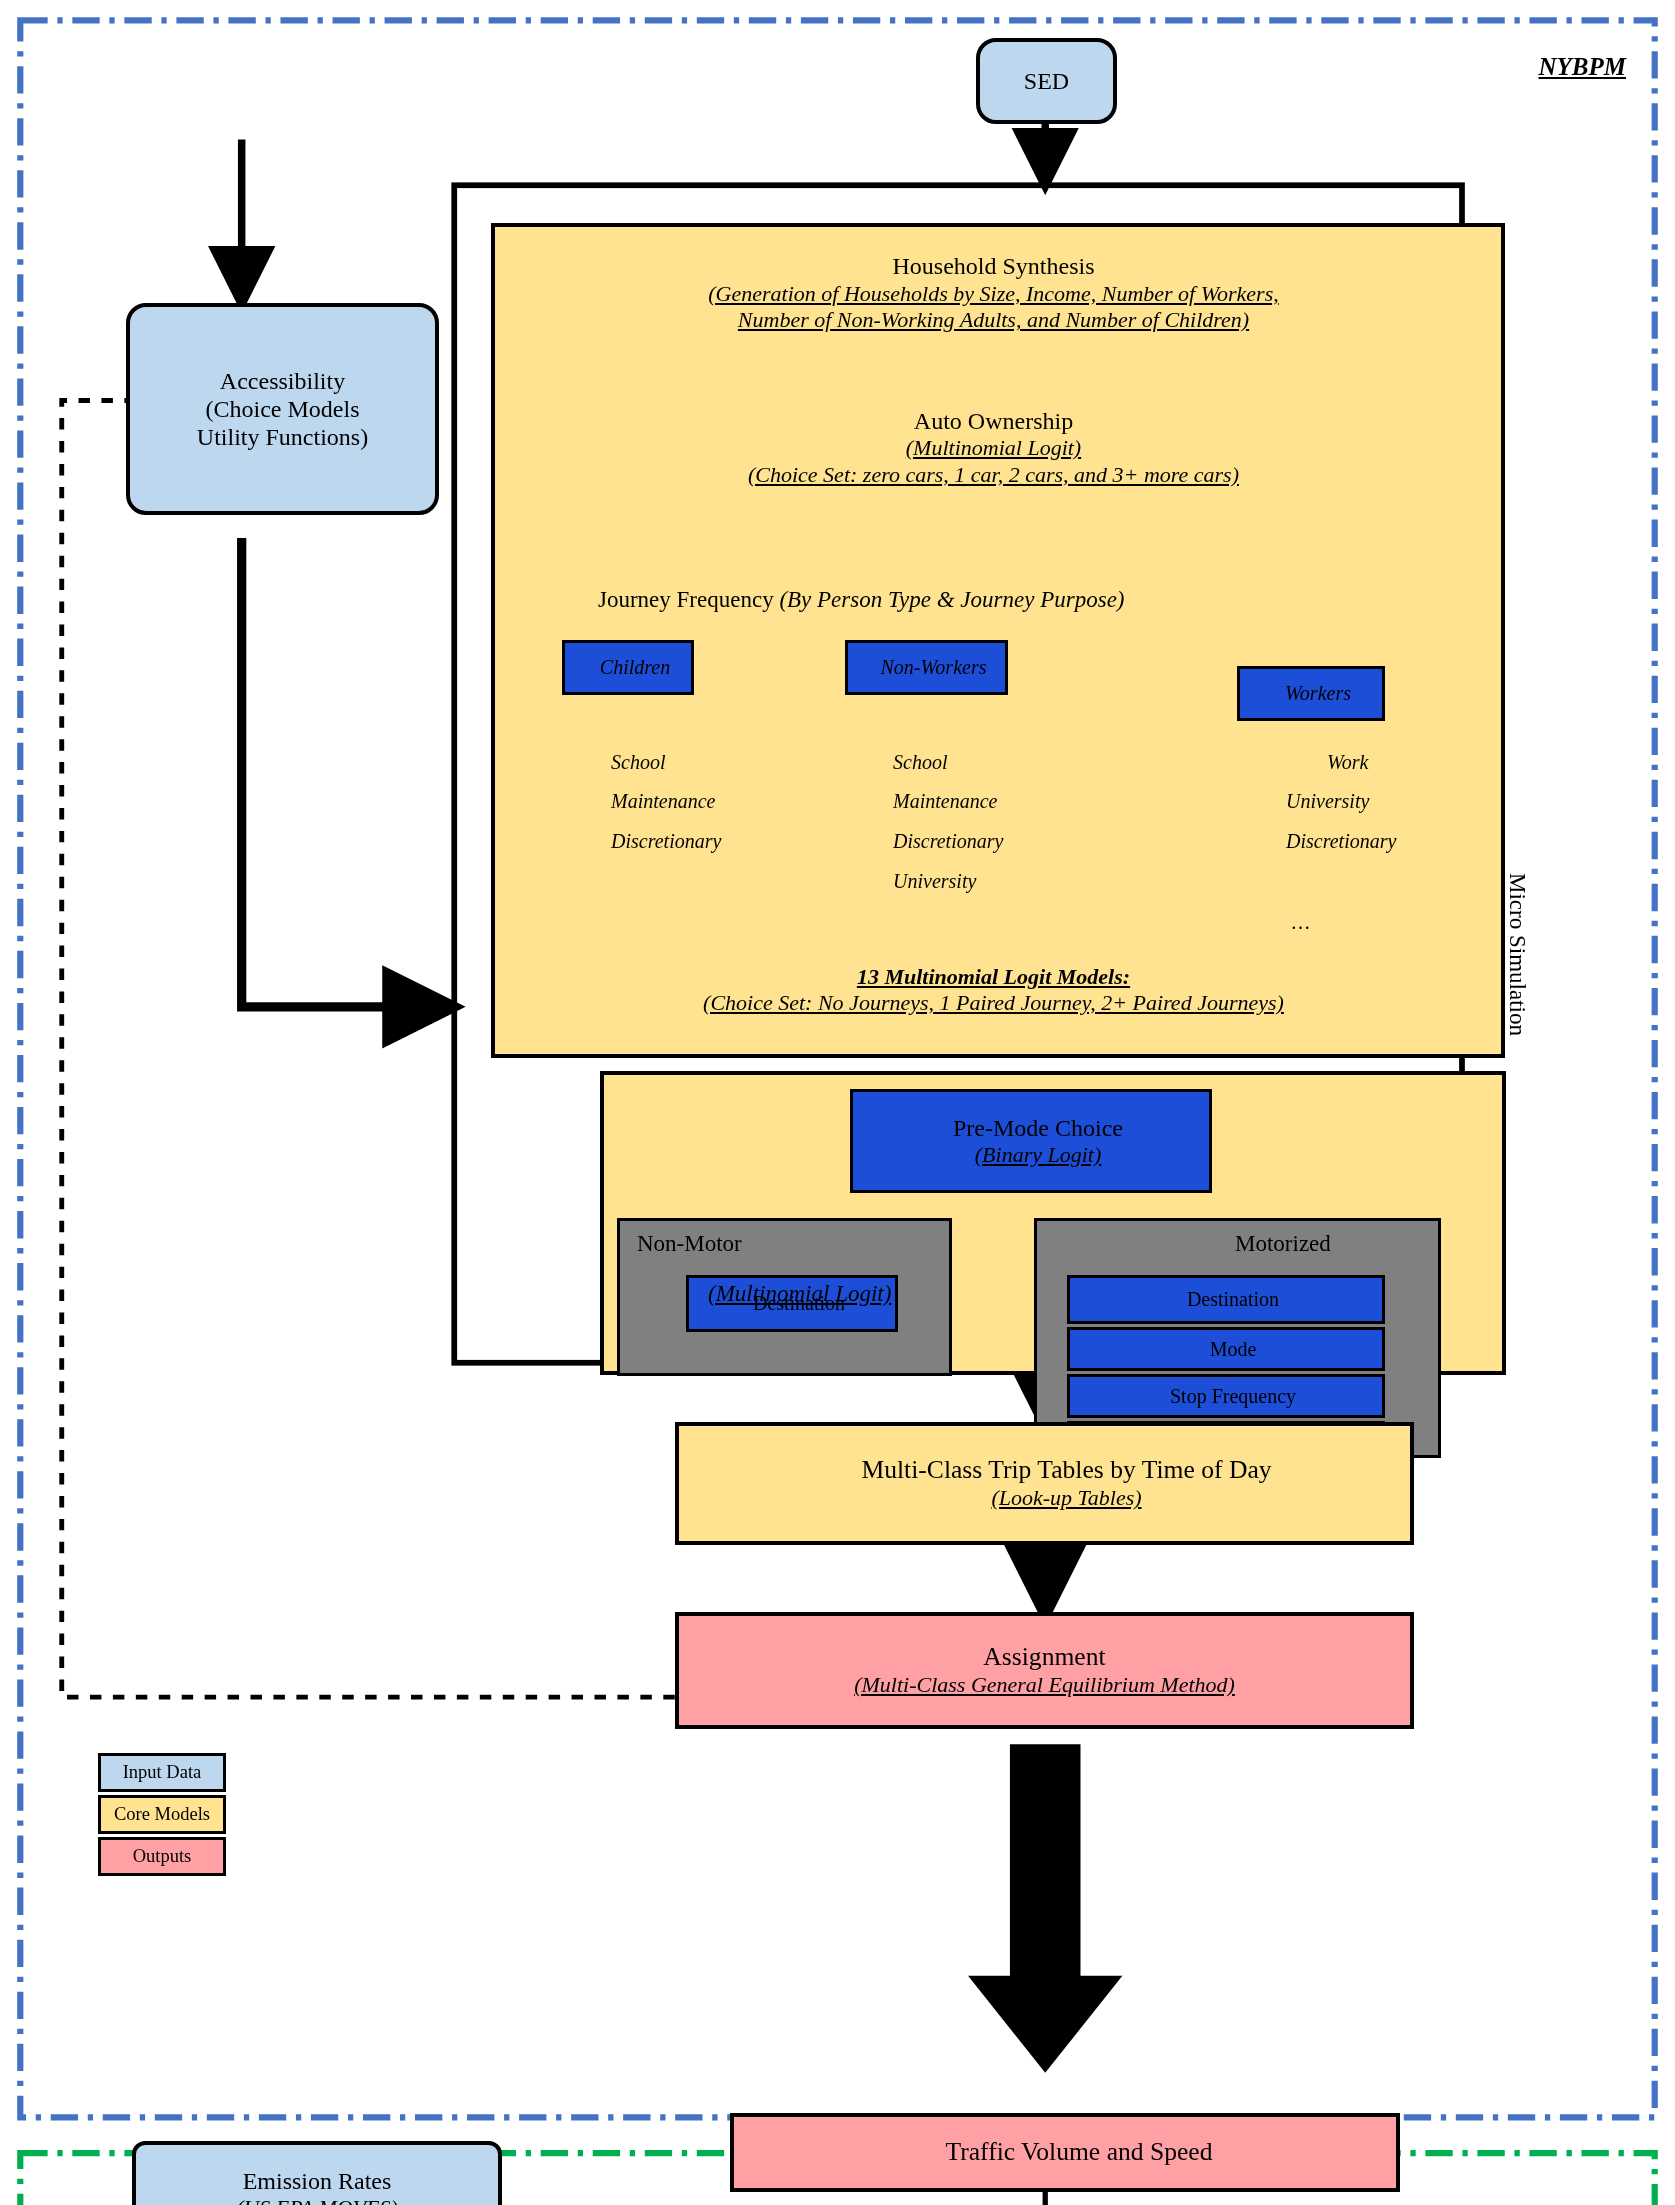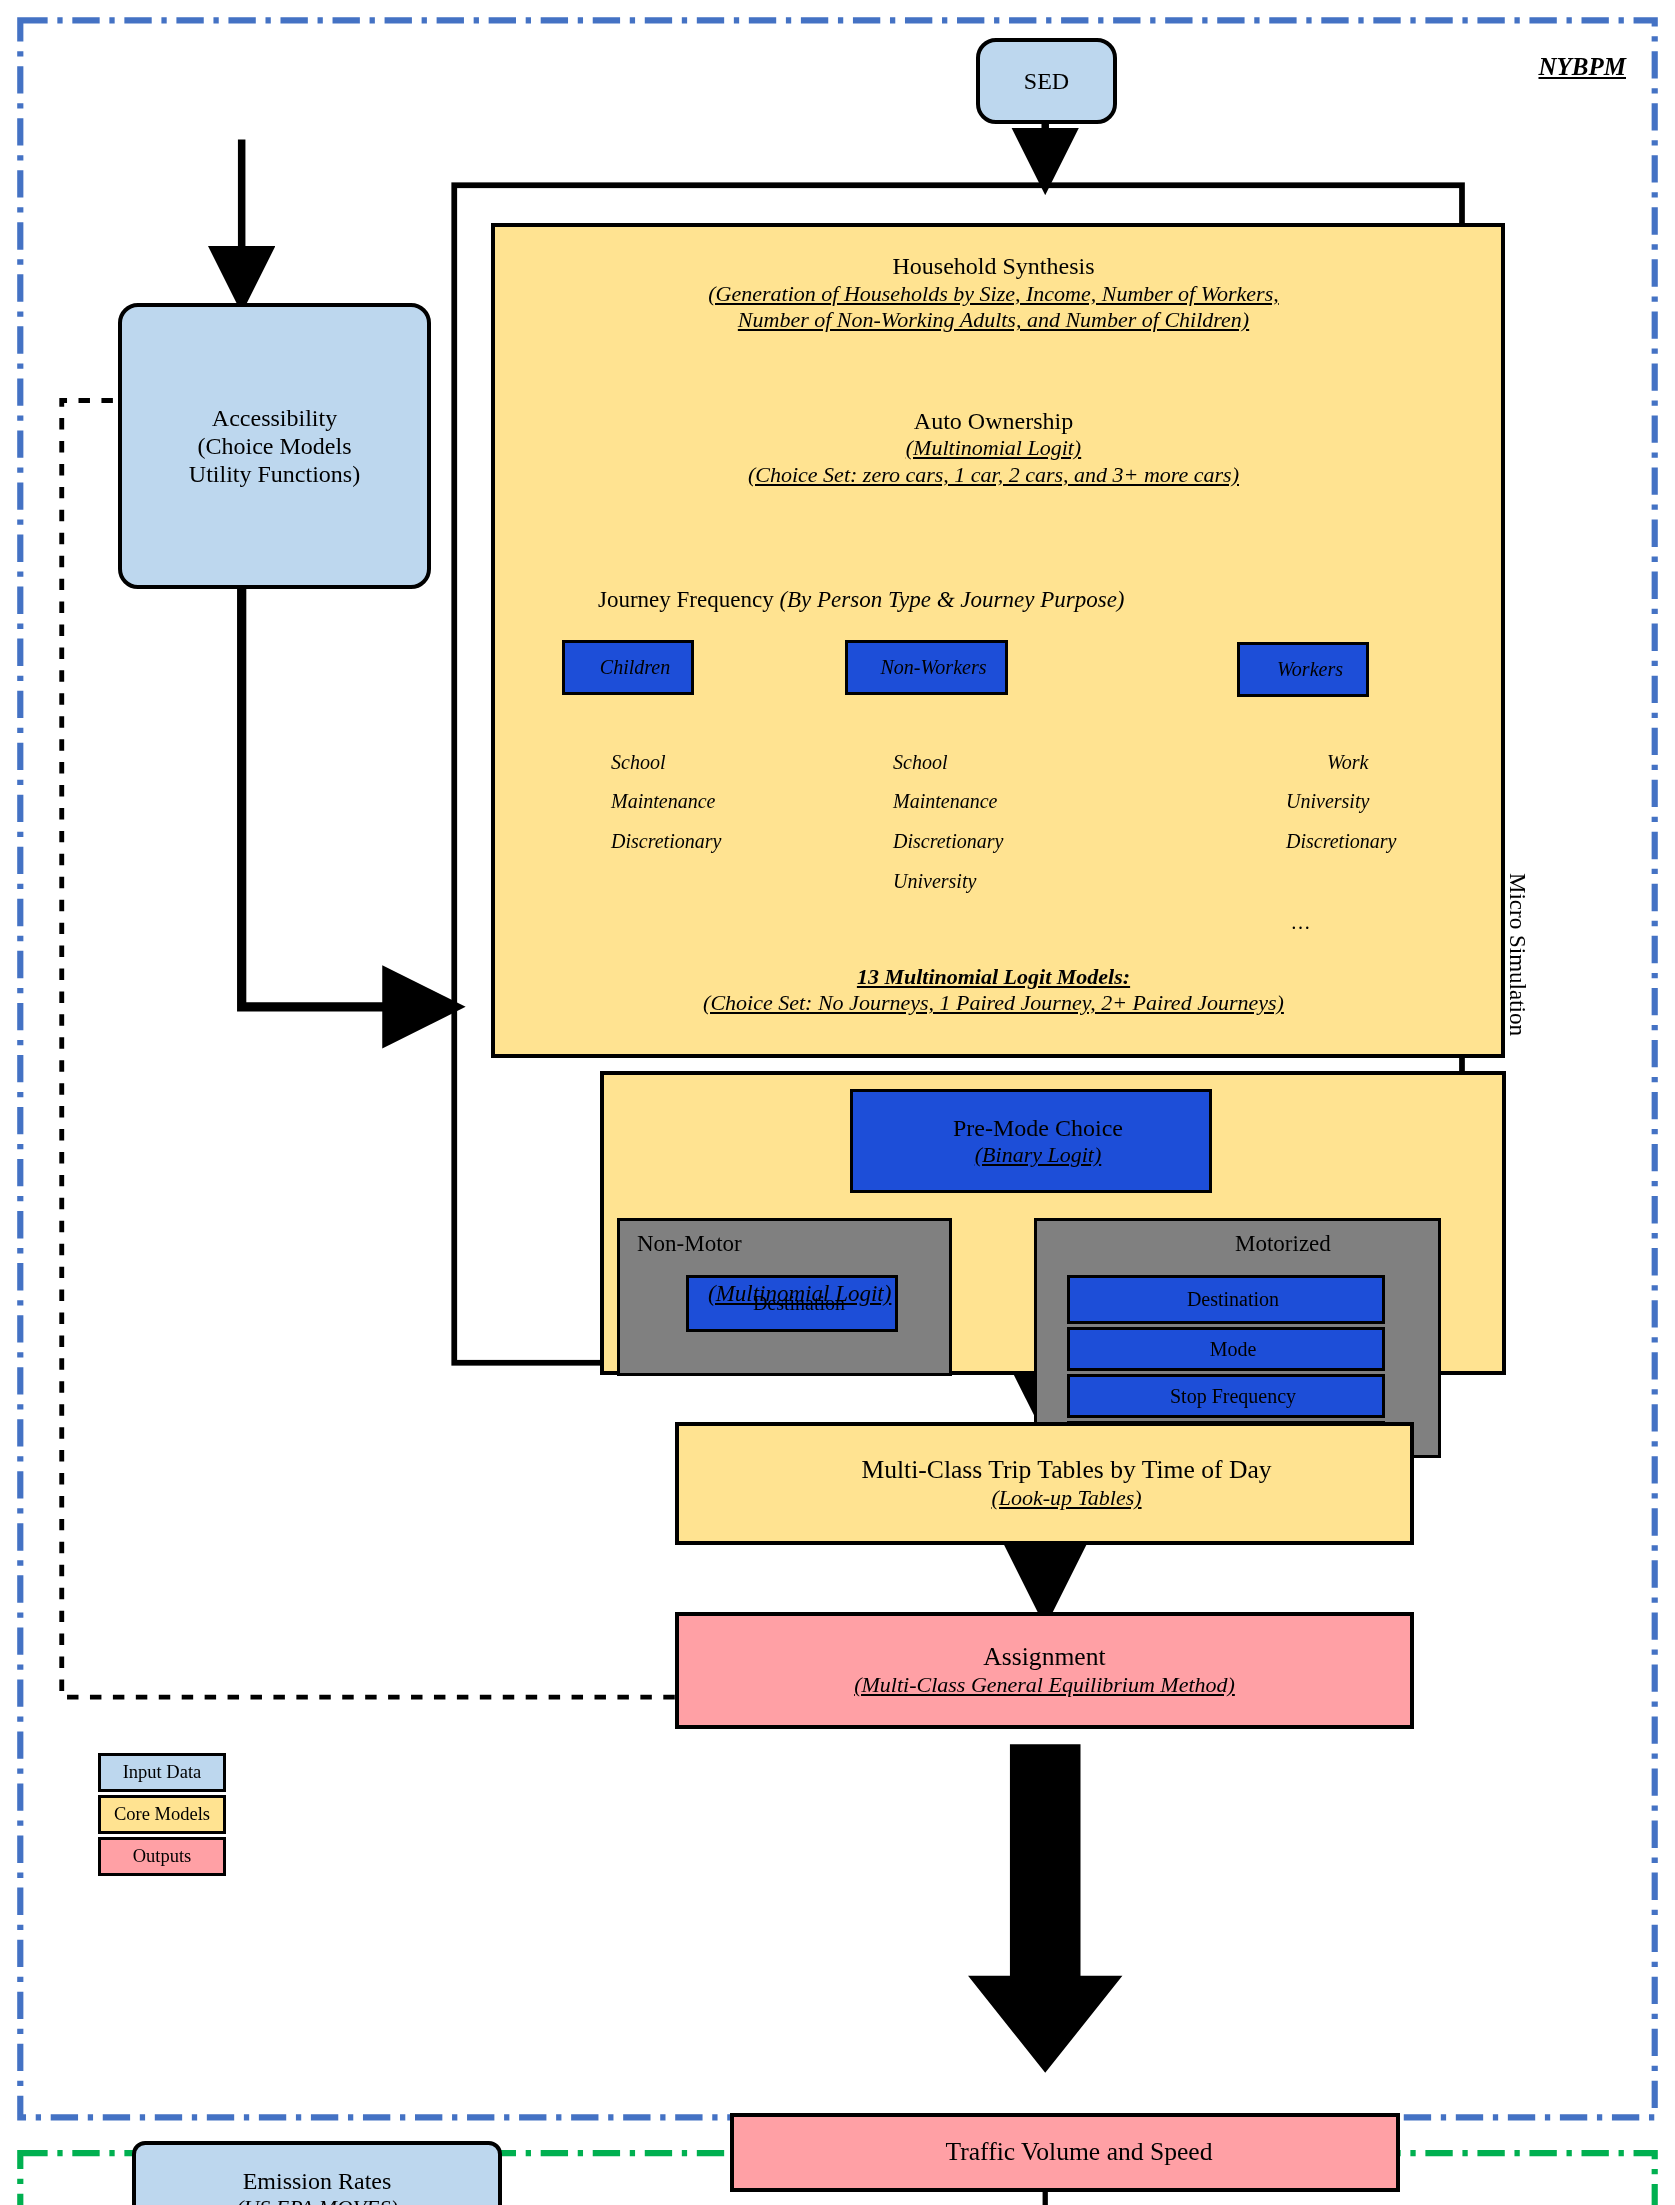--- a/index.html
+++ b/index.html
@@ -97,21 +97,21 @@
   </svg>
 
   <div class="tag" style="right:49px;top:53px;">NYBPM</div>
   <div class="tag" style="right:49px;top:2201px;">PPS-AQ</div>
 
 
   <div class="node blue" style="left:976px;top:38px;width:141px;height:86px;">
     <div class="ttl">SED</div>
   </div>
 
-  <div class="node blue" style="left:118px;top:303px;width:313px;height:286px;">
+  <div class="node blue" style="left:126px;top:303px;width:313px;height:212px;">
     <div class="ttl">Accessibility</div>
     <div class="ttl">(Choice Models</div>
     <div class="ttl">Utility Functions)</div>
   </div>
 
   <div class="vert" style="left:1530px;top:873px;">Micro Simulation</div>
 
   <div class="yellowbox" style="position:absolute;left:491px;top:223px;width:1006px;height:827px;"></div>
 
   <div class="node" style="left:503px;top:238px;width:981px;height:110px;">
@@ -129,21 +129,21 @@
   <div class="freeText" style="left:598px;top:587px;">
     <span>Journey Frequency </span><span style="font-style:italic;">(By Person Type &amp; Journey Purpose)</span>
   </div>
 
   <div class="node grey" style="left:562px;top:640px;width:132px;height:55px;">
     <div class="lbl" style="font-style:italic;">Children</div>
   </div>
   <div class="node grey" style="left:845px;top:640px;width:163px;height:55px;">
     <div class="lbl" style="font-style:italic;">Non-Workers</div>
   </div>
-  <div class="node grey" style="left:1237px;top:642px;width:132px;height:55px;">
+  <div class="node grey" style="left:1237px;top:666px;width:148px;height:55px;">
     <div class="lbl" style="font-style:italic;">Workers</div>
   </div>
 
   <div class="treeitem" style="left:611px;top:751px;">School</div>
   <div class="treeitem" style="left:611px;top:790px;">Maintenance</div>
   <div class="treeitem" style="left:611px;top:830px;">Discretionary</div>
 
   <div class="treeitem" style="left:893px;top:751px;">School</div>
   <div class="treeitem" style="left:893px;top:790px;">Maintenance</div>
   <div class="treeitem" style="left:893px;top:830px;">Discretionary</div>

